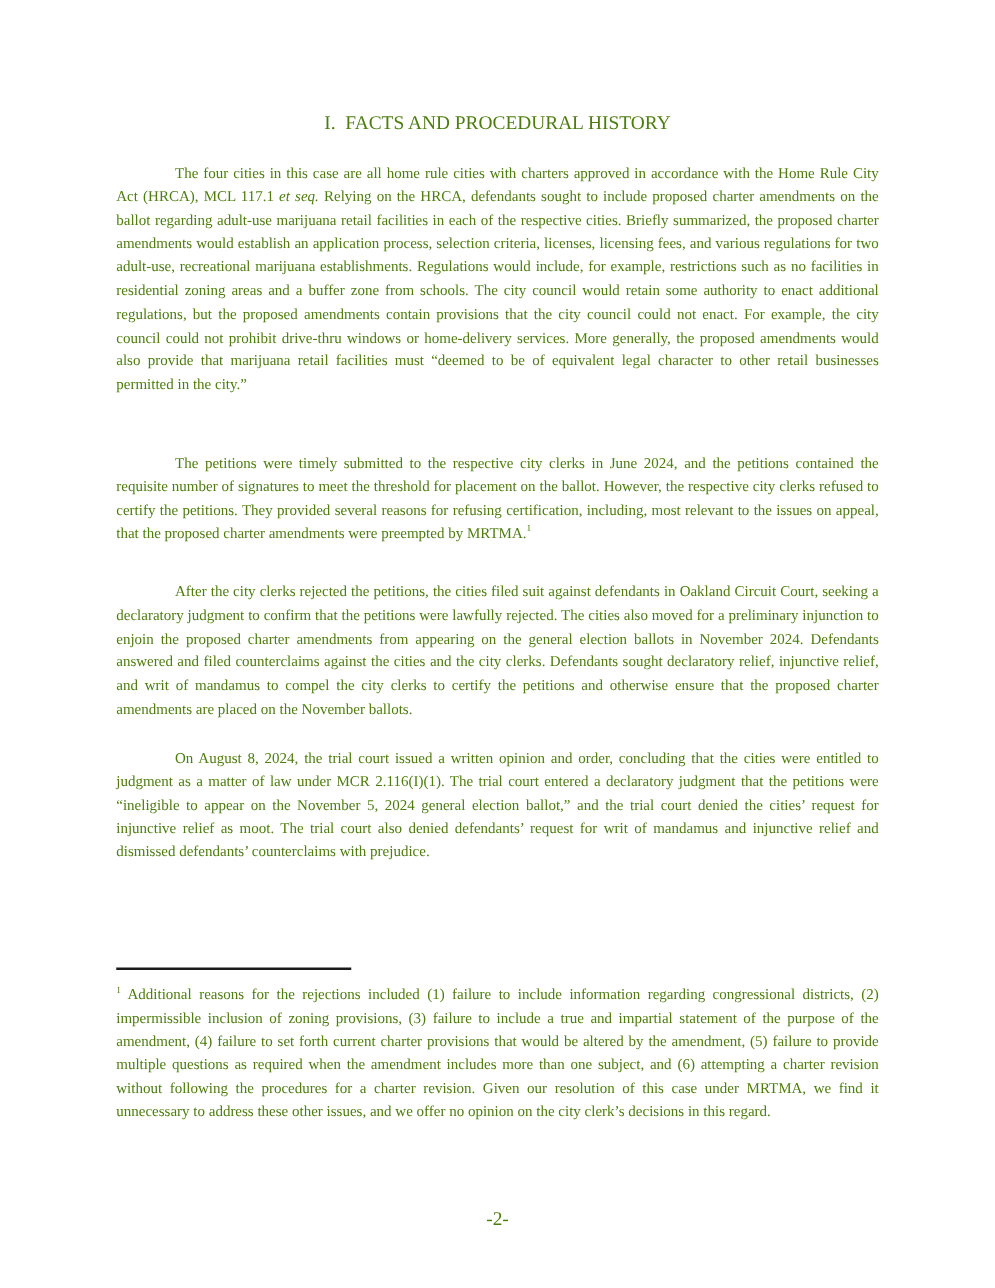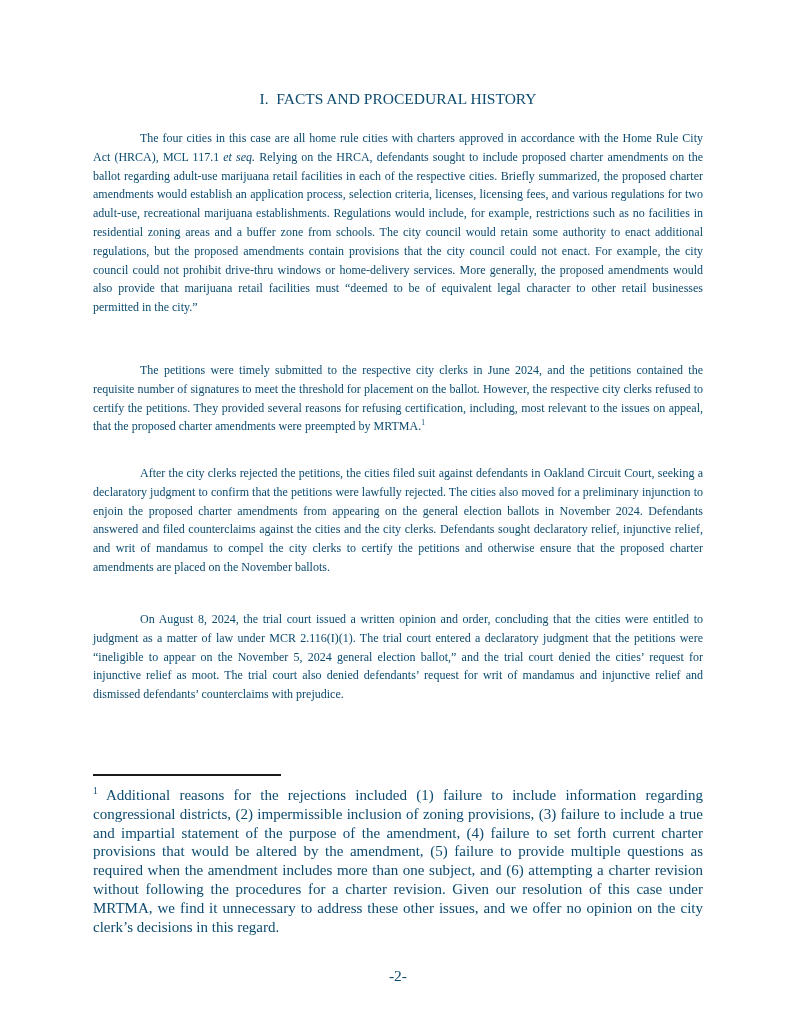--- a/index.html
+++ b/index.html
@@ -6,21 +6,21 @@
     margin: 0;
     padding: 0;
     background: #ffffff;
   }
   .page {
     position: relative;
     width: 796px;
     height: 1030px;
     background: #ffffff;
     font-family: "Liberation Serif", serif;
-    color: #0c4a6e;
+    color: #4d7c0f;
     overflow: hidden;
   }
   .heading {
     position: absolute;
     top: 89px;
     left: 93px;
     width: 610px;
     margin: 0;
     font-size: 15.5px;
     font-weight: normal;
@@ -34,36 +34,36 @@
     width: 610px;
     margin: 0;
     font-size: 12px;
     line-height: 18.8px;
     text-align: justify;
     text-indent: 47px;
   }
   .para-1 { top: 129px; }
   .para-2 { top: 361px; font-family: Liberation Serif, serif; }
   .para-3 { top: 464px; font-family: Liberation Serif, serif; }
-  .para-4 { top: 610px; }
+  .para-4 { top: 597px; }
   .fn-separator {
     position: absolute;
     top: 774px;
     left: 93px;
     width: 188px;
     height: 0;
     border-top: 2px solid #1a1a1a;
   }
   .footnote {
     position: absolute;
     top: 786px;
     left: 93px;
     width: 610px;
     margin: 0;
-    font-size: 15px;
+    font-size: 12px;
     line-height: 18.8px;
     text-align: justify;
     text-indent: 0;
   }
   .page-number {
     position: absolute;
     top: 966px;
     left: 0;
     width: 796px;
     text-align: center;

